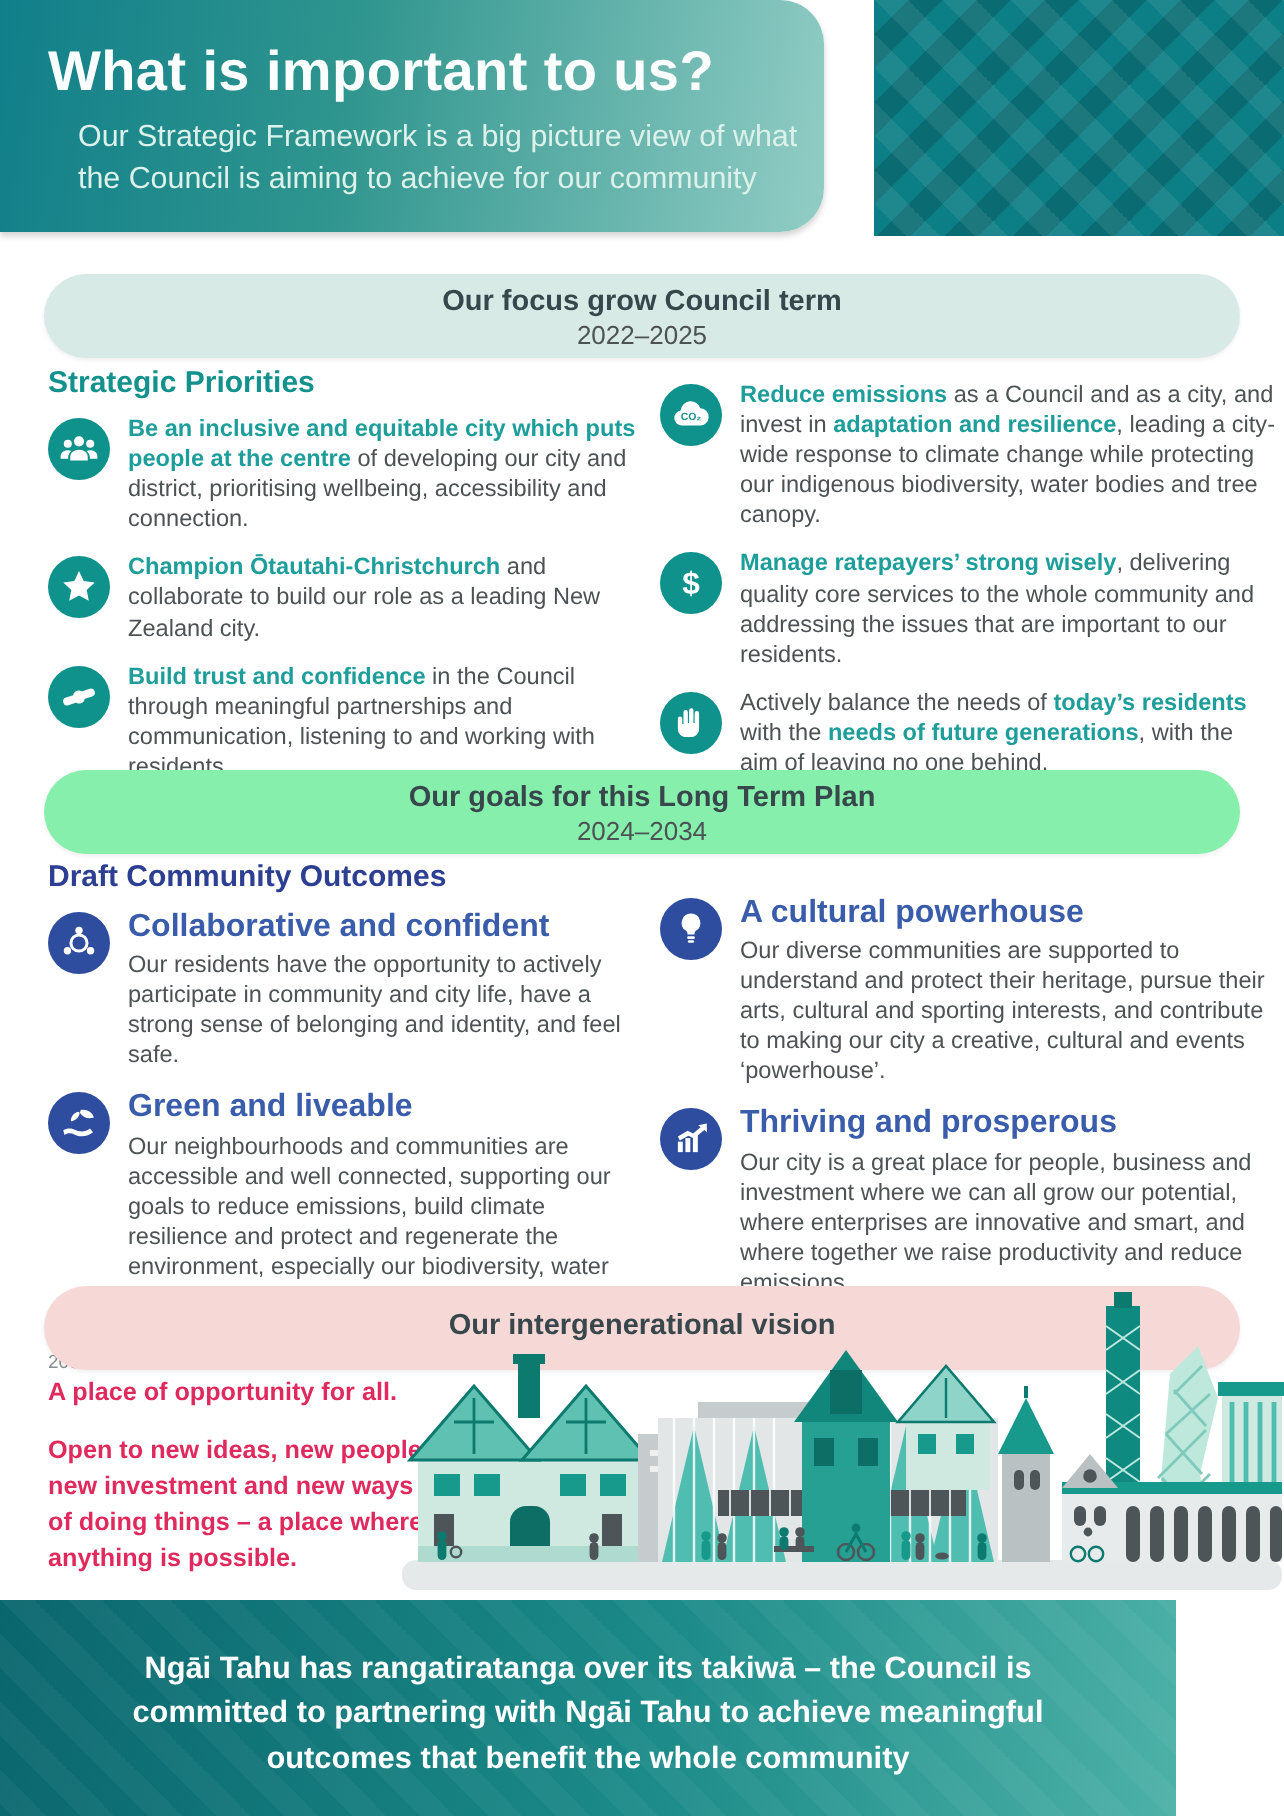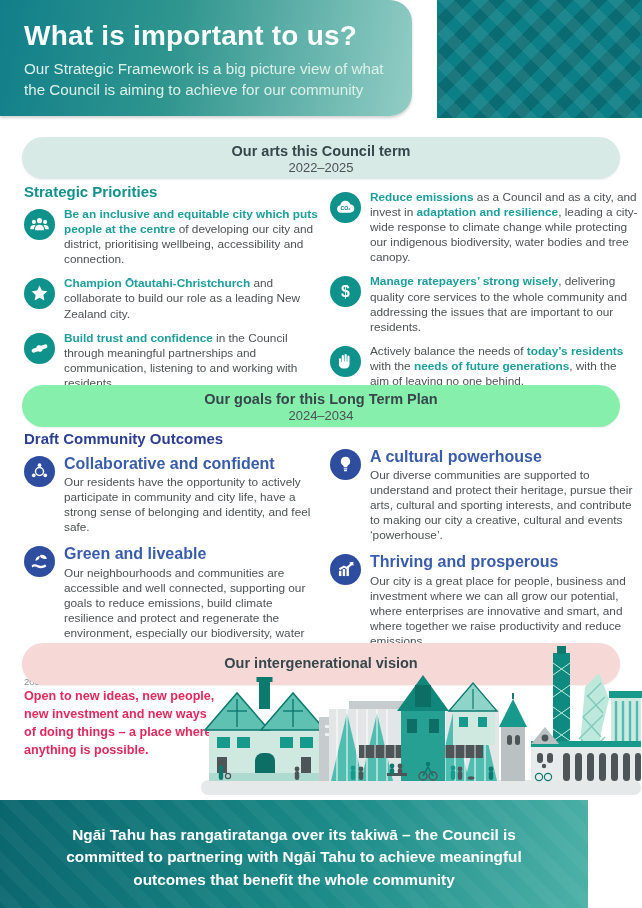--- a/index.html
+++ b/index.html
@@ -9,21 +9,21 @@
   
   .weave{position:absolute;top:0;right:0;width:205px;height:118px;background-color:#0c7e85;
     background-image:
       linear-gradient(45deg, rgba(255,255,255,.08) 25%, transparent 25%, transparent 50%, rgba(255,255,255,.08) 50%, rgba(255,255,255,.08) 75%, transparent 75%),
       linear-gradient(-45deg, rgba(0,0,0,.14) 25%, transparent 25%, transparent 50%, rgba(0,0,0,.14) 50%, rgba(0,0,0,.14) 75%, transparent 75%);
     background-size:34px 34px;}
   .header-card{position:absolute;top:0;left:0;width:412px;height:116px;z-index:2;
     background:linear-gradient(100deg,#117f8a 0%,#2f958e 42%,#92cdc5 100%);
     border-radius:0 22px 22px 0;box-shadow:0 2px 3px rgba(0,0,0,.18);}
   .header-title{margin:20px 0 7px 24px;font-size:28px;font-weight:bold;color:#fbfffd;letter-spacing:.2px;}
-  .header-sub{margin-left:24px;width:374px;font-size:15.2px;line-height:1.36;color:#dcf1ea;}
+  .header-sub{margin-left:39px;width:374px;font-size:15.2px;line-height:1.36;color:#dcf1ea;}
 
   
   .banner{position:absolute;left:22px;width:598px;height:42px;border-radius:21px;text-align:center;
           box-shadow:0 1px 2px rgba(0,0,0,.07);z-index:1;}
   .banner .b-title{padding-top:6px;font-size:14.5px;font-weight:bold;color:#37474c;}
   .banner .b-years{font-size:13px;color:#4d5254;margin-top:1px;}
   .banner-focus{top:137px;background:#d8eae6;}
   .banner-goals{top:385px;background:#86efac;}
   .banner-vision{top:643px;background:#f6d9d6;}
   .banner-vision .b-title{padding-top:12px;}
@@ -71,21 +71,21 @@
 
 <div class="page">
 
   <div class="weave"></div>
   <div class="header-card">
     <div class="header-title">What is important to us?</div>
     <div class="header-sub">Our Strategic Framework is a big picture view of what the Council is aiming to achieve for our community</div>
   </div>
 
   <div class="banner banner-focus">
-    <div class="b-title">Our arts this Council term</div>
+    <div class="b-title">Our focus grow Council term</div>
     <div class="b-years">2022–2025</div>
   </div>
 
   <div class="col col-p-left accent-teal">
     <div class="sec-heading teal">Strategic Priorities</div>
     <div>
         <div class="item">
           <span class="icon-circle">
             <svg viewBox="0 0 24 24" fill="#fff">
               <circle cx="12" cy="7.6" r="2.9"></circle>
@@ -219,20 +219,21 @@
           </div>
         </div>
       </div>
   </div>
 
   <div class="banner banner-vision">
     <div class="b-title">Our intergenerational vision</div>
   </div>
 
   <div class="vision-text">
+    <p>A place of opportunity for all.</p>
     <p>Open to new ideas, new people, new investment and new ways of doing things – a place where anything is possible.</p>
   </div>
 
   <svg class="cityscape" viewBox="0 0 440 160" aria-hidden="true">
 
     <rect x="0" y="139" width="440" height="15" rx="7" fill="#e6e9ea"></rect>
 
     <g>
       <rect x="8" y="88" width="112" height="52" fill="#cfe9e1"></rect>
       <rect x="8" y="84" width="112" height="5" fill="#17998c"></rect>

